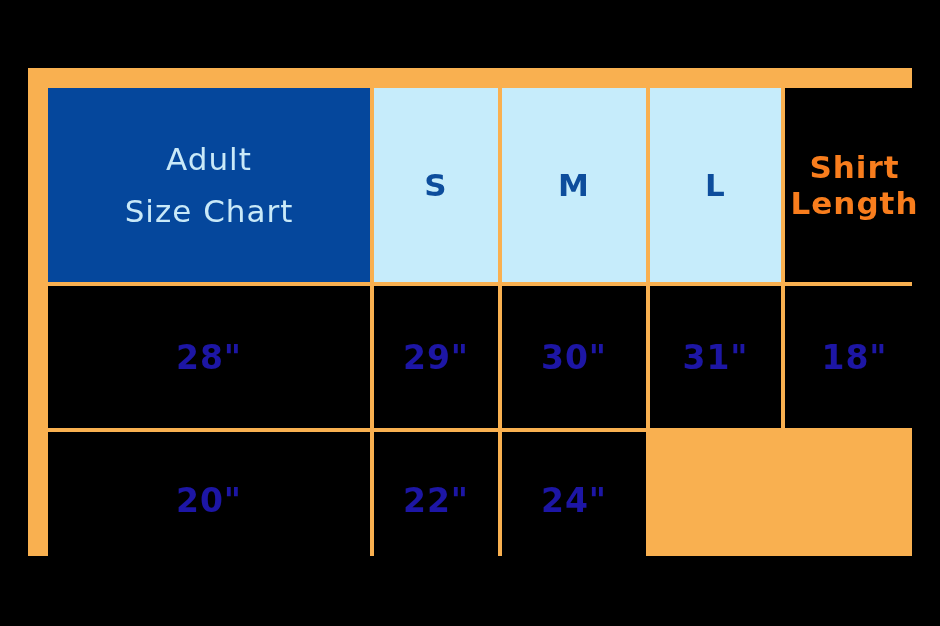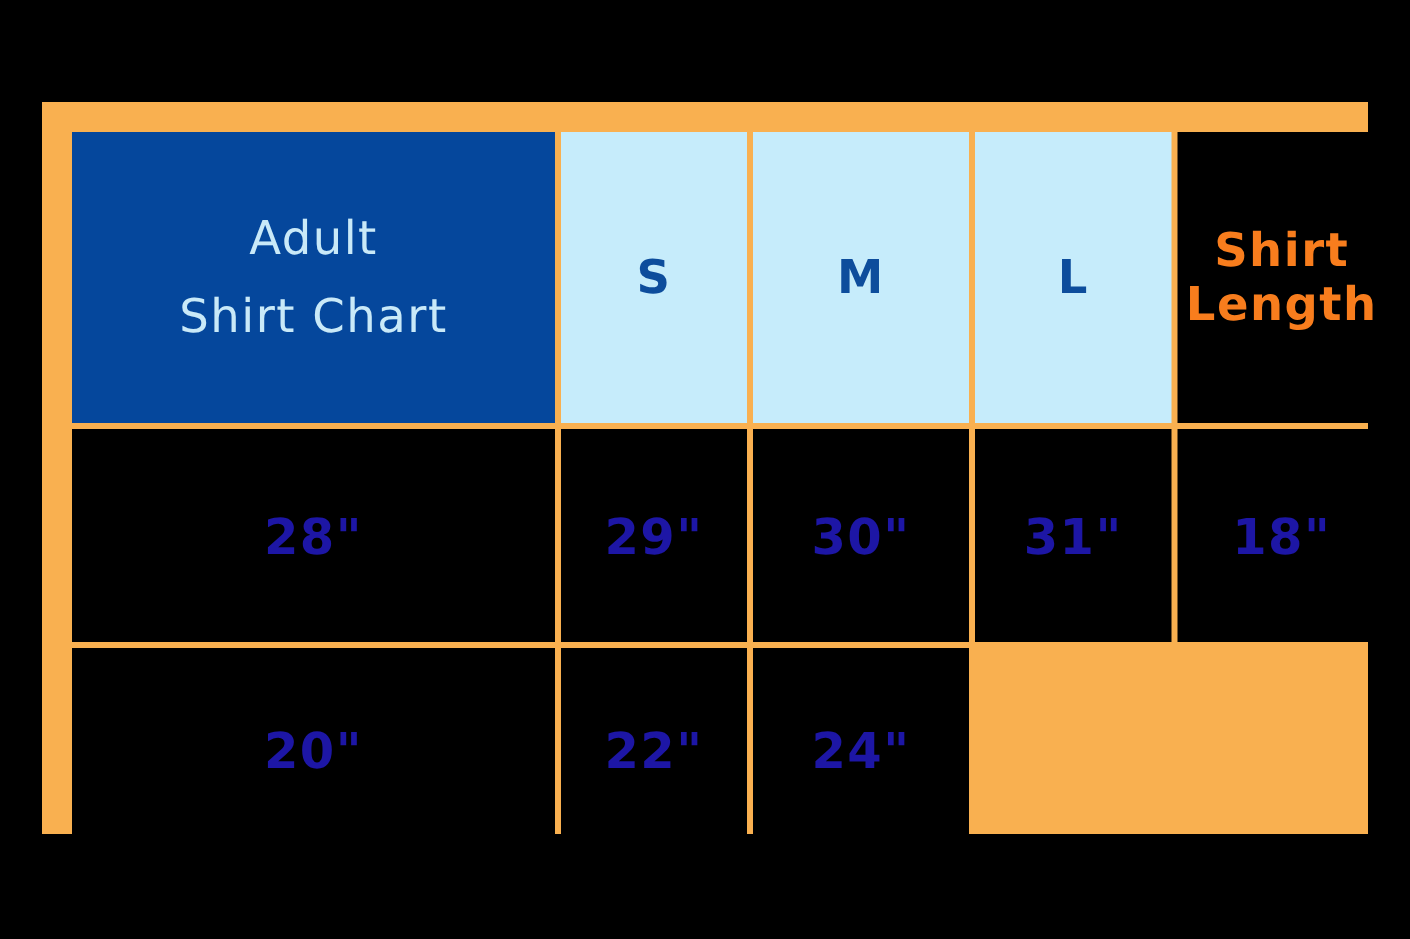--- a/index.html
+++ b/index.html
@@ -67,21 +67,21 @@
   }
 </style>
 </head>
 <body>
 
 <div class="canvas">
   <div class="grid">
 
     <div class="cell head-main">
       <div>Adult</div>
-      <div>Shirt Chart</div>
+      <div>Size Chart</div>
     </div>
     <div class="cell head-size">S</div>
     <div class="cell head-size">M</div>
     <div class="cell head-size">L</div>
 
     <div class="cell body row-label">Shirt Length</div>
     <div class="cell body value">28"</div>
     <div class="cell body value">29"</div>
     <div class="cell body value">30"</div>
     <div class="cell body value">31"</div>

